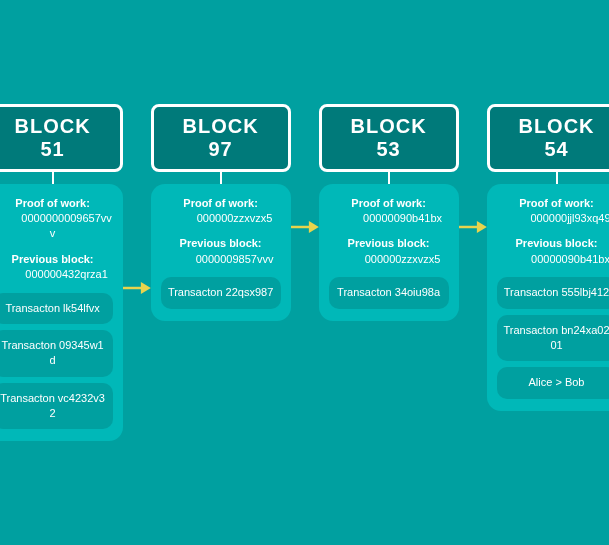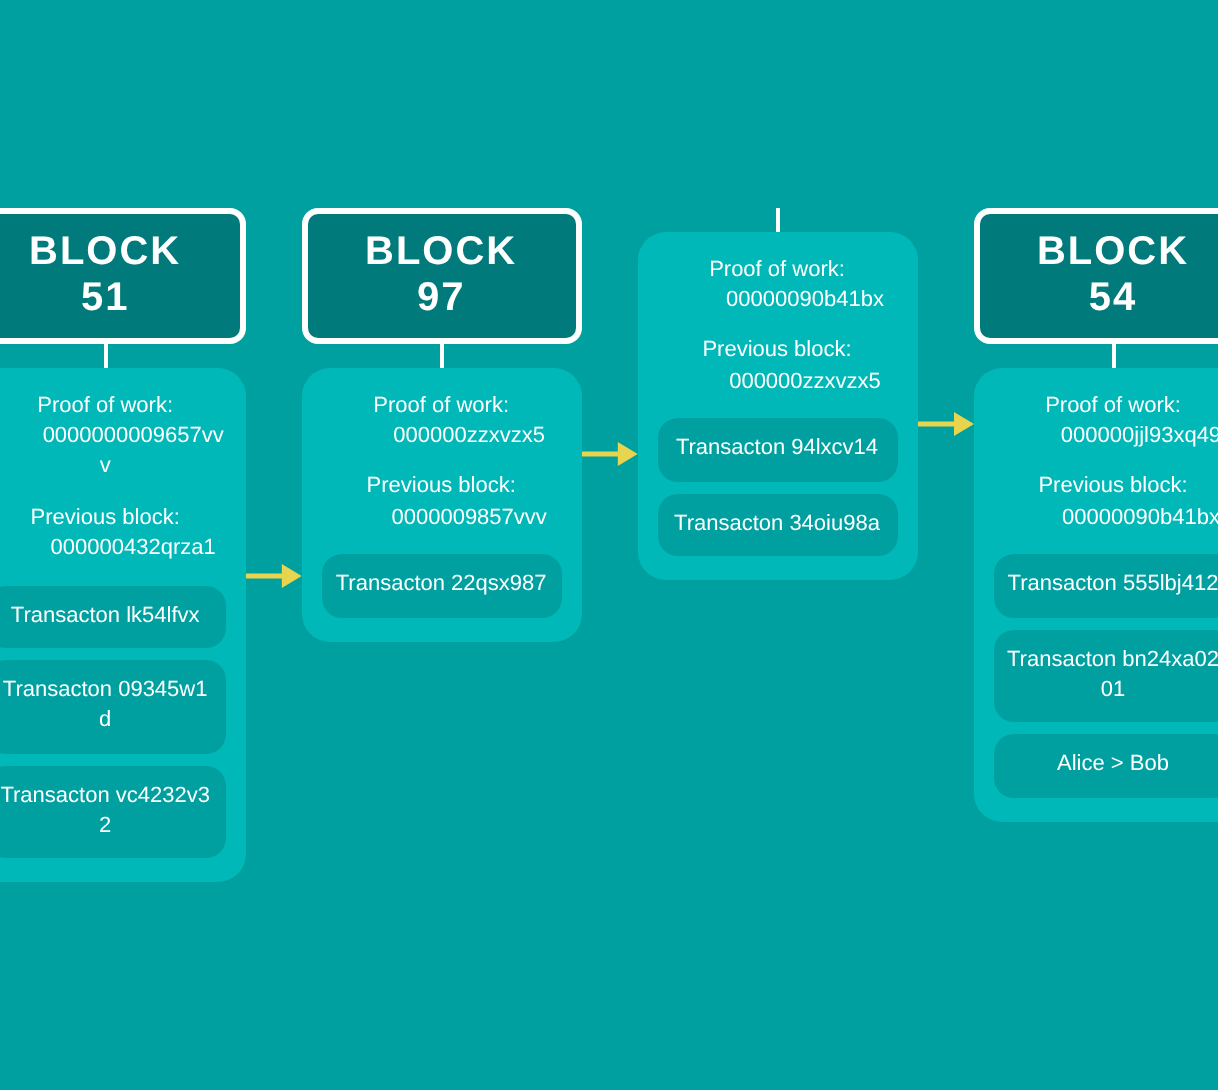--- a/index.html
+++ b/index.html
@@ -62,21 +62,21 @@
 
     .block-info {
       text-align: center;
       color: white;
       font-size: 11px;
       line-height: 1.4;
       margin-bottom: 4px;
     }
 
     .block-info .label {
-      font-weight: normal;
+      font-weight: bold;
     }
 
     .block-info .value {
       font-weight: normal;
       word-break: break-all;
       padding-left: 28px;
     }
 
     .transaction-box {
       background-color: #00a0a0;
@@ -144,26 +144,25 @@
 22qsx987</div>
           </div>
         </div>
         <svg width="28" height="20" viewBox="0 0 28 20" class="arrow-svg">
           <line x1="0" y1="10" x2="20" y2="10" stroke="#e8d44d" stroke-width="2.5"></line>
           <polygon points="18,4 28,10 18,16" fill="#e8d44d"></polygon>
         </svg>
       </div>
       <div class="block-and-arrow">
         <div class="block-wrapper">
+          <div class="block-header">BLOCK 53</div>
           <div class="block-connector"></div>
           <div class="block-body">
             <div class="block-info"><span class="label">Proof of work:</span><br><span class="value">00000090b41bx</span></div>
             <div class="block-info"><span class="label">Previous block:</span><br><span class="value">000000zzxvzx5</span></div>
-            <div class="transaction-box">Transacton
-94lxcv14</div>
             <div class="transaction-box">Transacton
 34oiu98a</div>
           </div>
         </div>
         <svg width="28" height="20" viewBox="0 0 28 20" class="arrow-svg">
           <line x1="0" y1="10" x2="20" y2="10" stroke="#e8d44d" stroke-width="2.5"></line>
           <polygon points="18,4 28,10 18,16" fill="#e8d44d"></polygon>
         </svg>
       </div>
       <div class="block-and-arrow">

